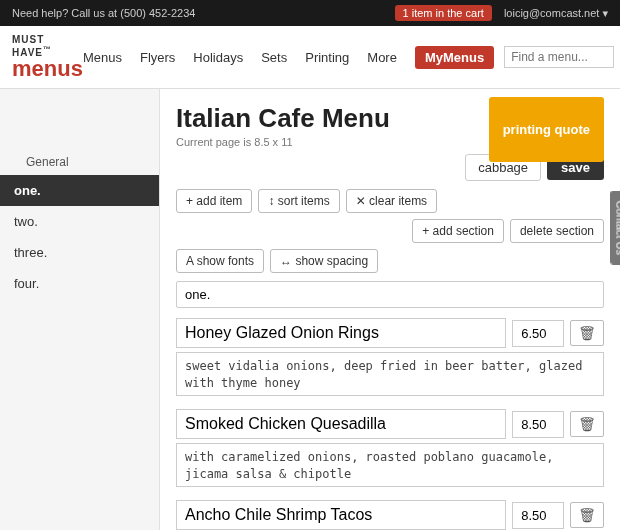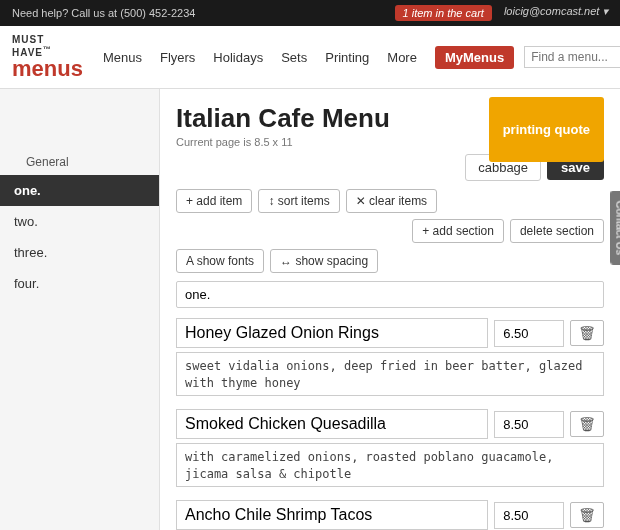--- a/index.html
+++ b/index.html
@@ -16,32 +16,32 @@
       align-items: center;
     }
     .top-bar .cart-btn {
       background: #c0392b;
       color: white;
       padding: 2px 8px;
       border-radius: 3px;
       font-size: 11px;
       margin-right: 8px;
     }
-    .top-bar-right { display: flex; align-items: flex-start; gap: 4px; font-style: italic; }
+    .top-bar-right { display: flex; align-items: center; gap: 4px; }
 
     
     .nav {
       background: white;
       border-bottom: 1px solid #ddd;
       display: flex;
       align-items: center;
       padding: 8px 12px;
       gap: 0;
     }
-    .logo { margin-right: 20px; }
+    .logo { }
     .logo .must-have { font-size: 10px; font-weight: bold; color: #333; letter-spacing: 1px; }
     .logo .menus { font-size: 22px; font-weight: 900; color: #c0392b; line-height: 1; }
     .logo .tm { font-size: 8px; vertical-align: super; color: #333; }
     .nav-links { display: flex; align-items: center; gap: 18px; flex: 1; }
     .nav-links a { color: #333; text-decoration: none; font-size: 13px; }
     .my-menus-btn {
       background: #c0392b;
       color: white;
       padding: 4px 10px;
       border-radius: 3px;
@@ -186,21 +186,21 @@
       margin-bottom: 4px;
     }
     .item-name-input {
       flex: 1;
       border: 1px solid #ccc;
       padding: 5px 8px;
       font-size: 16px;
       outline: none;
     }
     .item-price-input {
-      width: 70px;
+      width: 52px;
       border: 1px solid #ccc;
       padding: 5px 8px;
       font-size: 13px;
       outline: none;
     }
     .delete-btn {
       background: white;
       border: 1px solid #bbb;
       padding: 4px 7px;
       cursor: pointer;

